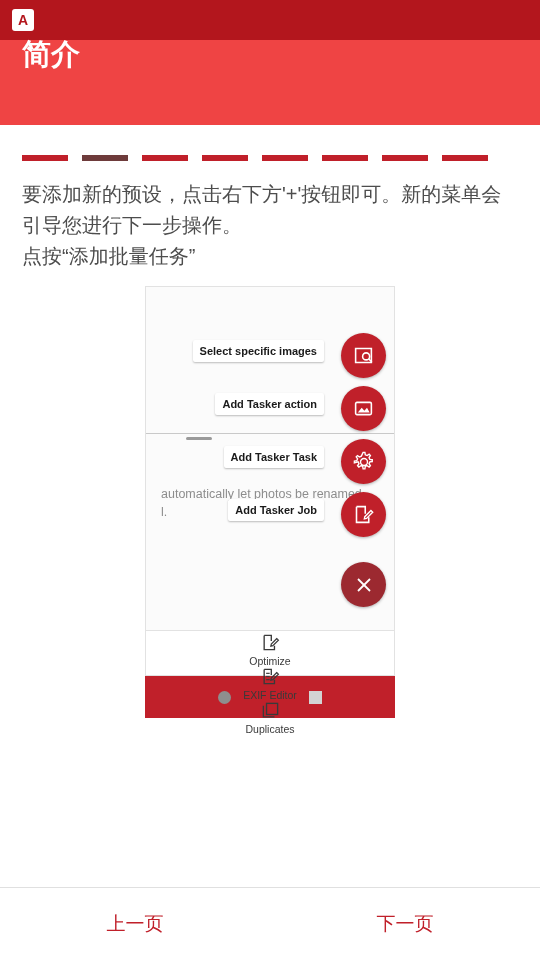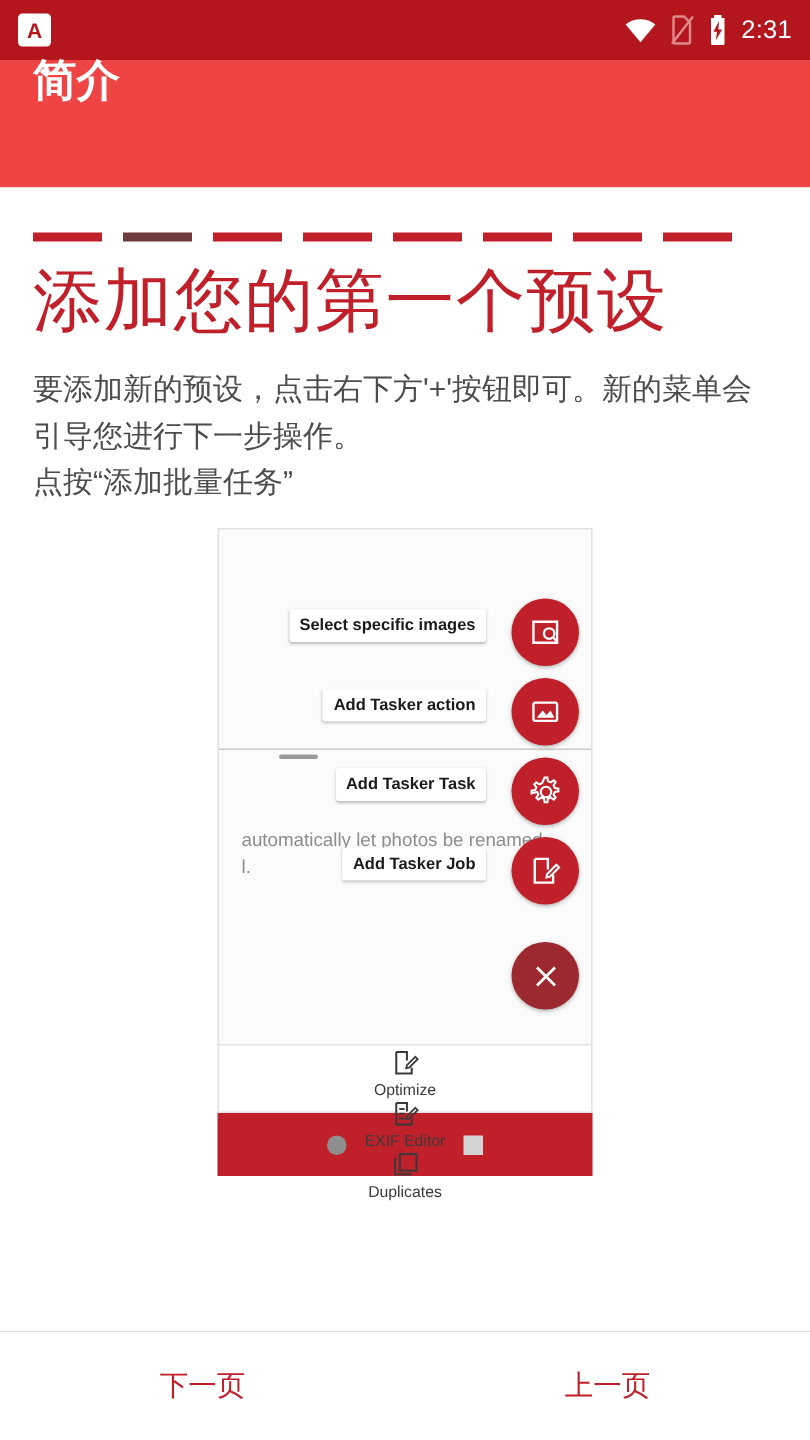--- a/index.html
+++ b/index.html
@@ -260,60 +260,39 @@
 </style>
 </head>
 <body>
 
 <div class="screen">
 
   <div class="status-bar">
     <div class="status-left">
       <div class="app-badge">A</div>
     </div>
-    <div class="status-right">
-      <span>
-        <svg class="icon-svg" width="22" height="18" viewBox="0 0 24 20">
-          <path d="M12 19 L1 6 A17 17 0 0 1 23 6 Z" fill="#ffffff"></path>
-        </svg>
-      </span>
-      <span>
-        <svg class="icon-svg" width="16" height="20" viewBox="0 0 16 20">
-          <path d="M3 1 h6 l4 4 v13 a1 1 0 0 1 -1 1 H3 a1 1 0 0 1 -1 -1 V2 a1 1 0 0 1 1 -1 z" fill="none" stroke="#e08a8d" stroke-width="1.6"></path>
-          <line x1="1" y1="19" x2="15" y2="1" stroke="#e08a8d" stroke-width="1.6"></line>
-        </svg>
-      </span>
-      <span>
-        <svg class="icon-svg" width="13" height="20" viewBox="0 0 13 20">
-          <path d="M4 0 h5 v2 h2 v17 a1 1 0 0 1 -1 1 H3 a1 1 0 0 1 -1 -1 V2 h2 z" fill="#ffffff"></path>
-          <path d="M7.4 4 L3.6 11.2 h2.4 L5.2 17 L9.4 9.6 H6.9 z" fill="#b3161d"></path>
-        </svg>
-      </span>
-      <span class="status-clock">2:31</span>
-    </div>
   </div>
 
   <div class="app-bar">
     <div class="app-bar-title">简介</div>
   </div>
 
   <div class="content">
 
     <div class="dash-row">
       <div class="dash"></div>
       <div class="dash dark"></div>
       <div class="dash"></div>
       <div class="dash"></div>
       <div class="dash"></div>
       <div class="dash"></div>
       <div class="dash"></div>
       <div class="dash"></div>
     </div>
 
-    <h1 class="headline">添加您的第一个预设</h1>
     <p class="body-text" style="white-space: pre-line;">要添加新的预设，点击右下方'+'按钮即可。新的菜单会引导您进行下一步操作。
 点按“添加批量任务”</p>
 
     <div class="illustration">
       <div class="phone-shot">
 
         <div class="divider-line"></div>
         <div class="handle-bar"></div>
 
         <div class="faded-text" style="white-space: pre-line;">automatically let photos be renamed
@@ -408,17 +387,17 @@
 
       <div class="nav-bar">
         <div class="nav-circle"></div>
         <div class="nav-square"></div>
       </div>
     </div>
 
   </div>
 
   <div class="footer">
+    <button class="footer-btn">上一页</button>
     <button class="footer-btn">下一页</button>
-    <button class="footer-btn">上一页</button>
   </div>
 
 </div>
 
 </body></html>

